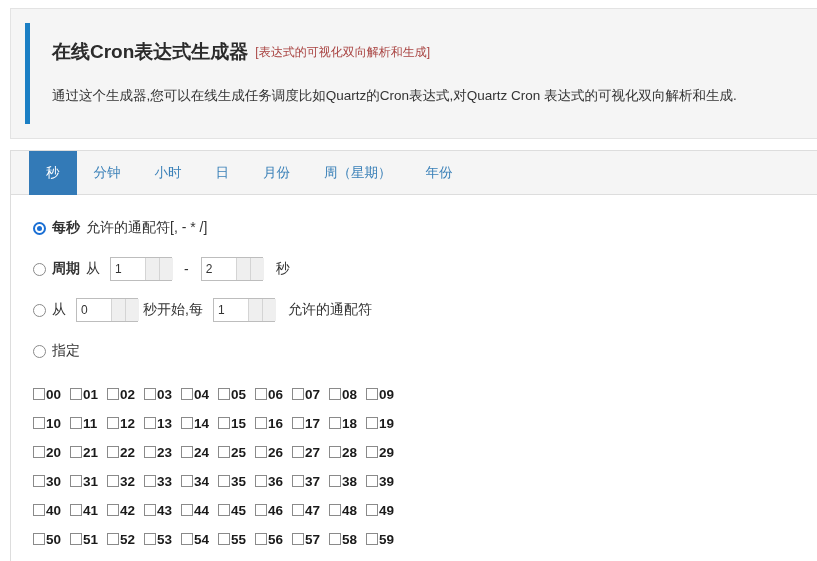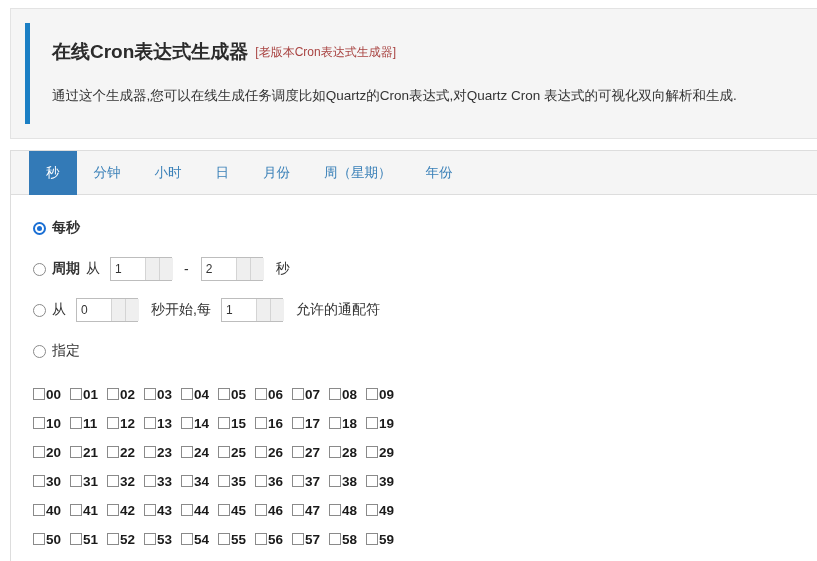--- a/index.html
+++ b/index.html
@@ -216,37 +216,38 @@
     vertical-align: -1px;
     cursor: pointer;
   }
 </style>
 </head>
 <body>
 
 <div class="header-panel">
   <div class="header-inner">
     <div class="title-row">
-      <span class="page-title">在线Cron表达式生成器</span><a class="title-link">[老版本Cron表达式生成器]</a>
+      <span class="page-title">在线Cron表达式生成器</span><a class="title-link">[表达式的可视化双向解析和生成]</a>
     </div>
     <div class="page-desc">通过这个生成器,您可以在线生成任务调度比如Quartz的Cron表达式,对Quartz Cron 表达式的可视化双向解析和生成.</div>
   </div>
 </div>
 
 <div class="main-panel">
 
   <div class="tab-bar">
     <div class="tab active">秒</div><div class="tab">分钟</div><div class="tab">小时</div><div class="tab">日</div><div class="tab">月份</div><div class="tab">周（星期）</div><div class="tab">年份</div>
   </div>
 
   <div class="panel-body">
 
     <div class="option-row">
       <input type="radio" name="sec-mode" class="radio" checked="" style="">
       <span class="lbl-strong">每秒</span>
+      <span class="lbl-wild">允许的通配符[, - * /]</span>
     </div>
 
     <div class="option-row">
       <input type="radio" name="sec-mode" class="radio" style="">
       <span class="lbl-strong">周期</span>
       <span class="lbl">从</span>
       <span class="spinner-wrap">
         <input type="text" class="num-input" value="1" style="">
         <span class="spin-btns">
             <span class="sp"></span>
@@ -267,21 +268,21 @@
     <div class="option-row">
       <input type="radio" name="sec-mode" class="radio" style="">
       <span class="lbl">从</span>
       <span class="spinner-wrap">
         <input type="text" class="num-input" value="0" style="">
         <span class="spin-btns">
             <span class="sp"></span>
             <span class="sp"></span>
           </span>
       </span>
-      <span class="lbl" style="margin-left:8px">秒开始,每</span>
+      <span class="lbl" style="margin-left:0">秒开始,每</span>
       <span class="spinner-wrap">
         <input type="text" class="num-input" value="1" style="">
         <span class="spin-btns">
             <span class="sp"></span>
             <span class="sp"></span>
           </span>
       </span>
       <span class="lbl" style="margin-left:8px">允许的通配符</span>
     </div>
 

